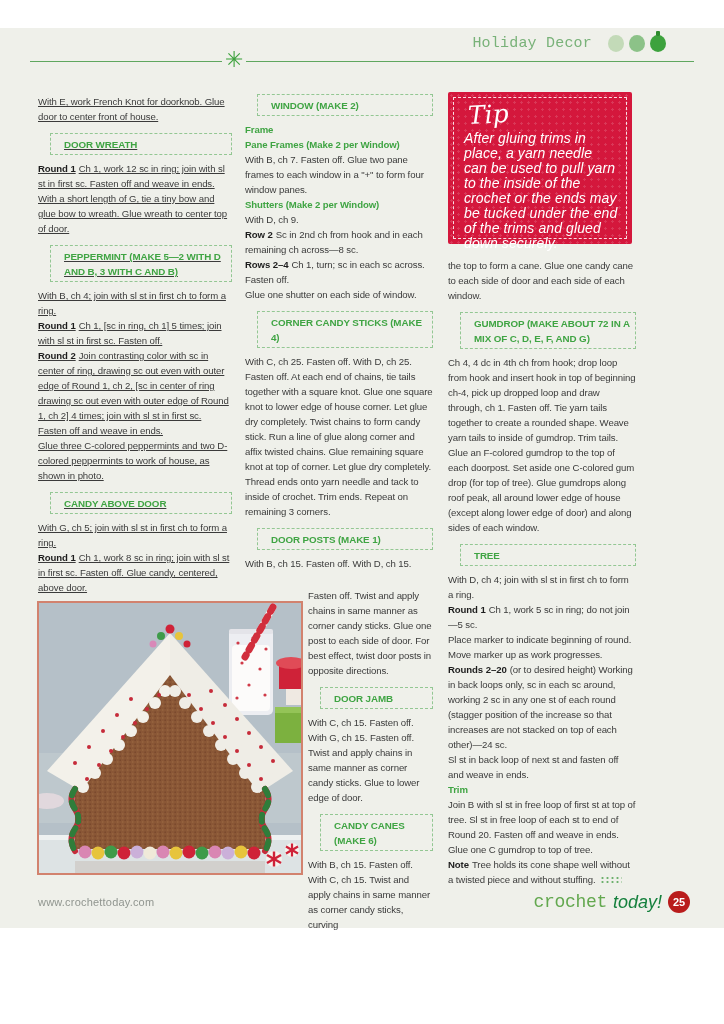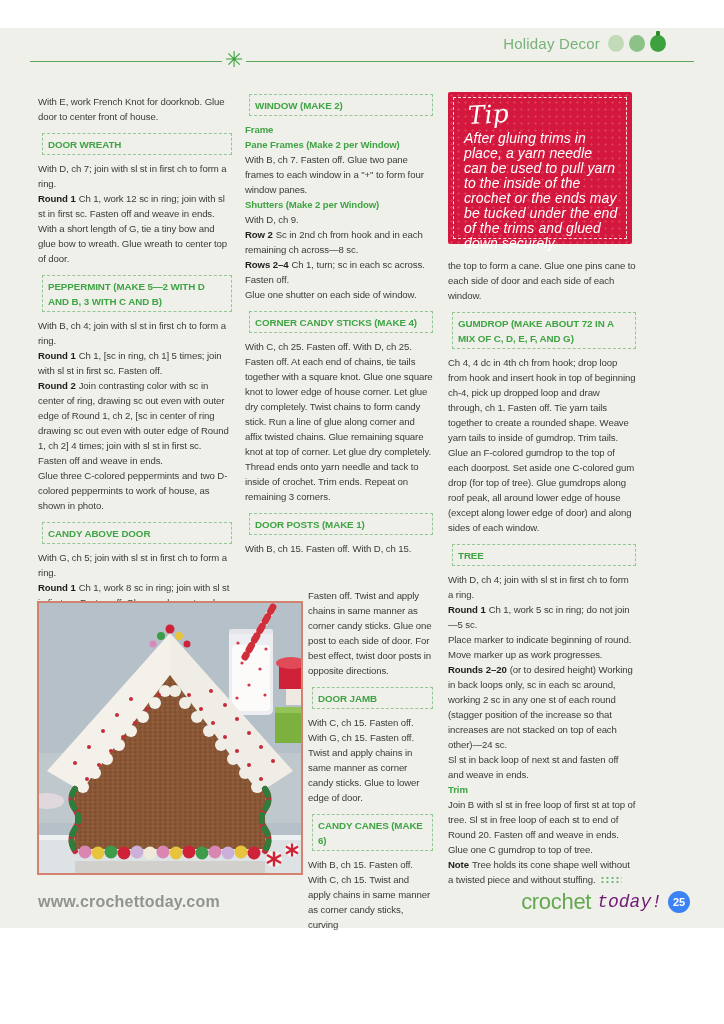--- a/index.html
+++ b/index.html
@@ -1,42 +1,42 @@
 <!DOCTYPE html>
 <html lang="en"><head>
 <meta charset="utf-8">
 <style>
   html,body{margin:0;padding:0;}
   body{width:724px;height:1024px;background:#ffffff;position:relative;overflow:hidden;
        font-family:"Liberation Sans", sans-serif;}
   .paper{position:absolute;top:28px;left:0;width:724px;height:900px;background:#eff0ea;}
 
   
-  .page-header{position:absolute;top:7px;right:58px;display:flex;align-items:center;gap:8px;}
+  .page-header{position:absolute;top:7px;right:58px;display:flex;align-items:center;gap:16px;font-family:Liberation Mono, monospace;}
   .section-label{color:#79b279;font-size:15px;letter-spacing:.2px;}
   .ornament-dots{display:flex;align-items:center;gap:5px;}
   .dot{width:16px;height:17px;border-radius:50%;display:inline-block;position:relative;}
   .dot1{background:#c3dab8;}
   .dot2{background:#8cc288;}
   .dot3{background:#3da23d;}
   .dot3::after{content:"";position:absolute;top:-4px;left:6px;width:4px;height:5px;background:#2e8b2e;border-radius:1px;}
   .rule{position:absolute;top:33px;left:30px;right:30px;height:0;border-top:1px solid #5fa75f;}
   .star{position:absolute;top:21px;left:222px;color:#3da23d;font-size:22px;line-height:22px;
         font-family:"DejaVu Sans",sans-serif;background:#eff0ea;padding:0 3px;}
 
   
   .col{position:absolute;font-size:9.6px;line-height:15px;color:#3b3b3b;letter-spacing:-0.1px;}
   .col p{margin:0;}
-  .col1{left:38px;top:66px;width:194px;}
+  .col1{left:38px;top:66px;width:194px;text-decoration:underline;}
   .col2top{left:245px;top:66px;width:188px;}
   .col2narrow{left:308px;top:560px;width:125px;}
   .col3{left:448px;top:230px;width:188px;}
 
   .shead{border:1px dashed #93c793;color:#3fa443;font-weight:bold;font-size:9.8px;
-         padding:3px 5px 2px 5px;margin:9px 0 6px 4px;letter-spacing:-0.1px;}
+         padding:3px 5px 2px 13px;margin:9px 0 6px 12px;letter-spacing:-0.1px;}
   .shead.first{margin-top:0;}
   .subhead{color:#3fa443;font-weight:bold;margin:11px 0 1px 0;}
   b.lead{color:#1d1d1d;margin-right:3px;}
 
   
   .tip{position:absolute;left:448px;top:64px;width:184px;height:152px;background:#d4173c;
        border-radius:2px;box-sizing:border-box;padding:10px 14px 8px 16px;
        background-image:radial-gradient(rgba(255,255,255,0.14) 1px, transparent 1.4px);
        background-size:7px 7px;}
   .tip::before{content:"";position:absolute;inset:5px;border:1px dashed rgba(255,255,255,0.85);pointer-events:none;}
@@ -49,25 +49,25 @@
          box-sizing:content-box;background:#b5c0c8;}
   .photo svg{display:block;}
 
   
   .endmark{display:inline-block;width:22px;height:7px;margin-left:4px;
            background-image:radial-gradient(#6db06d 1px, transparent 1.3px);background-size:5px 4px;}
 
   
   .footer{position:absolute;left:38px;right:34px;top:860px;height:28px;display:flex;
           align-items:center;justify-content:space-between;}
-  .footer-url{color:#90958f;font-size:16px;letter-spacing:.2px;font-weight:bold;}
+  .footer-url{color:#90958f;font-size:11px;letter-spacing:.2px;}
   .logo{display:flex;align-items:center;gap:6px;}
-  .logo-main{color:#63a84f;font-size:22px;letter-spacing:-0.3px;}
-  .logo-script{color:#701a75;font-size:18px;font-family:Liberation Mono, monospace;font-style:italic;}
-  .page-badge{width:22px;height:22px;border-radius:50%;background:#3b82f6;color:#fff;
+  .logo-main{color:#63a84f;font-size:18px;letter-spacing:-0.3px;font-family:Liberation Mono, monospace;}
+  .logo-script{color:#15803d;font-size:18px;font-family:Liberation Sans, sans-serif;font-style:italic;}
+  .page-badge{width:22px;height:22px;border-radius:50%;background:#b91c1c;color:#fff;
               font-size:11px;font-weight:bold;display:flex;align-items:center;justify-content:center;}
 </style>
 </head>
 <body>
 
 <div class="paper">
 
   <div class="page-header">
     <span class="section-label">Holiday Decor</span>
     <span class="ornament-dots">
@@ -78,21 +78,20 @@
   </div>
   <div class="rule"></div>
   <span class="star">✳</span>
 
   <div class="col col1">
     <p>With E, work French Knot for doorknob. Glue door to center front of house.</p>
 
     <div class="shead">
       <span>DOOR WREATH</span>
     </div>
-    <p>With D, ch 7; join with sl st in first ch to form a ring.</p>
     <p><b class="lead">Round 1</b><span>Ch 1, work 12 sc in ring; join with sl st in first sc. Fasten off and weave in ends. With a short length of G, tie a tiny bow and glue bow to wreath. Glue wreath to center top of door.</span></p>
 
     <div class="shead">
       <span>PEPPERMINT (MAKE 5—2 WITH D AND B, 3 WITH C AND B)</span>
     </div>
     <p>With B, ch 4; join with sl st in first ch to form a ring.</p>
     <p><b class="lead">Round 1</b><span>Ch 1, [sc in ring, ch 1] 5 times; join with sl st in first sc. Fasten off.</span></p>
     <p><b class="lead">Round 2</b><span>Join contrasting color with sc in center of ring, drawing sc out even with outer edge of Round 1, ch 2, [sc in center of ring drawing sc out even with outer edge of Round 1, ch 2] 4 times; join with sl st in first sc. Fasten off and weave in ends.</span></p>
     <p>Glue three C-colored peppermints and two D-colored peppermints to work of house, as shown in photo.</p>
 
@@ -140,21 +139,21 @@
     </div>
     <p>With B, ch 15. Fasten off. With C, ch 15. Twist and apply chains in same manner as corner candy sticks, curving</p>
   </div>
 
   <div class="tip">
     <span class="tip-title">Tip</span>
     <p class="tip-body">After gluing trims in place, a yarn needle can be used to pull yarn to the inside of the crochet or the ends may be tucked under the end of the trims and glued down securely.</p>
   </div>
 
   <div class="col col3">
-    <p>the top to form a cane. Glue one pins cane to each side of door and each side of each window.</p>
+    <p>the top to form a cane. Glue one candy cane to each side of door and each side of each window.</p>
 
     <div class="shead">
       <span>GUMDROP (MAKE ABOUT 72 IN A MIX OF C, D, E, F, AND G)</span>
     </div>
     <p>Ch 4, 4 dc in 4th ch from hook; drop loop from hook and insert hook in top of beginning ch-4, pick up dropped loop and draw through, ch 1. Fasten off. Tie yarn tails together to create a rounded shape. Weave yarn tails to inside of gumdrop. Trim tails.</p>
     <p>Glue an F-colored gumdrop to the top of each doorpost. Set aside one C-colored gum drop (for top of tree). Glue gumdrops along roof peak, all around lower edge of house (except along lower edge of door) and along sides of each window.</p>
 
     <div class="shead">
       <span>TREE</span>
     </div>

